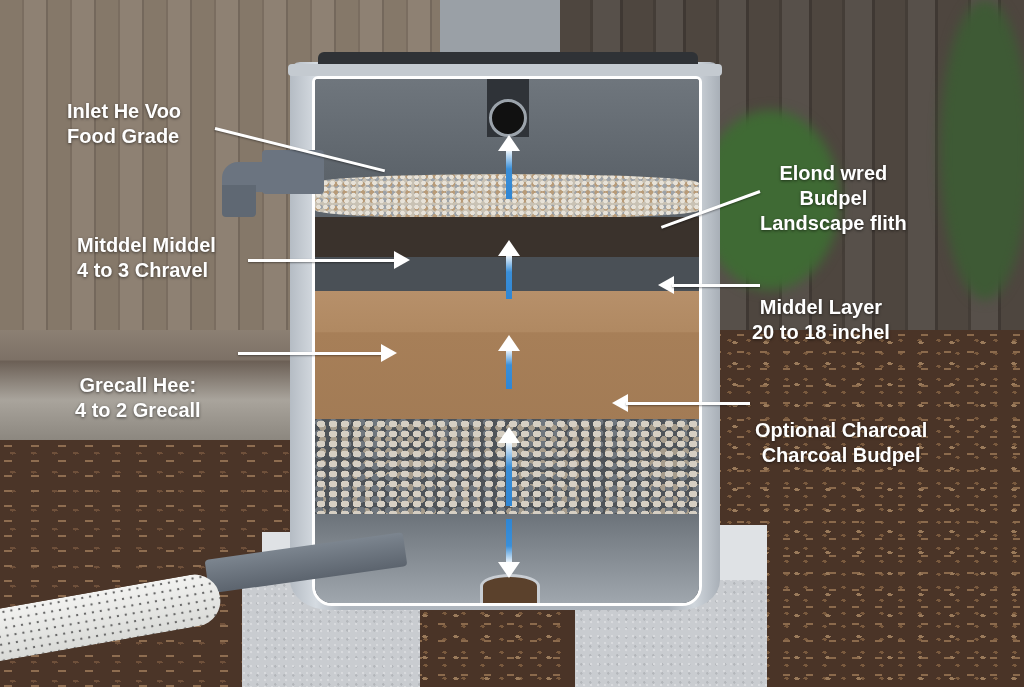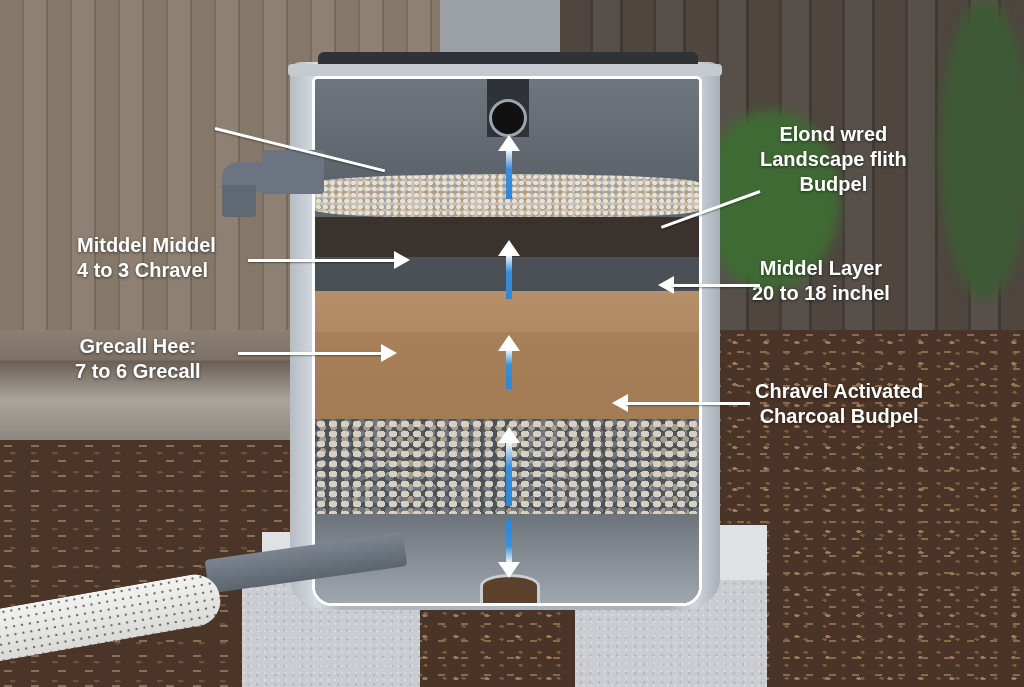--- a/index.html
+++ b/index.html
@@ -71,21 +71,21 @@
   .tap-body{position:absolute;left:262px;top:150px;width:62px;height:44px;background:#6b7480;border-radius:4px;}
   .tap-elbow{position:absolute;left:222px;top:162px;width:48px;height:30px;background:#6b7480;border-radius:16px 0 0 0;}
   .tap-drop{position:absolute;left:222px;top:185px;width:34px;height:32px;background:#5f6873;border-radius:0 0 4px 4px;}
   .out-pipe{position:absolute;left:205px;top:532px;width:200px;height:34px;background:linear-gradient(180deg,#7c858f,#5c646e);
     transform:rotate(-8deg);transform-origin:right center;border-radius:4px;}
   .hose{position:absolute;left:-30px;top:570px;width:250px;height:52px;
     background:radial-gradient(circle,#6a6a6a 1.2px,transparent 1.6px) 150px 0/8px 8px,linear-gradient(180deg,#f3f3f1,#d9dad7);
     transform:rotate(-10deg);transform-origin:right center;border-radius:26px;}
   
   .label{position:absolute;color:#fff;font-weight:bold;font-size:20px;line-height:25px;text-shadow:0 1px 3px rgba(0,0,0,.55);white-space:nowrap;}
-  .label.center{text-align:center;}
+  .label.center{text-align:center;margin-top:39px;}
   .line{position:absolute;height:3px;background:#fff;box-shadow:0 1px 2px rgba(0,0,0,.4);}
   .ah-r{position:absolute;width:0;height:0;border-top:9px solid transparent;border-bottom:9px solid transparent;border-left:16px solid #fff;}
   .ah-l{position:absolute;width:0;height:0;border-top:9px solid transparent;border-bottom:9px solid transparent;border-right:16px solid #fff;}
 </style>
 </head>
 <body>
 
 <div class="scene">
   <div class="fence"></div>
   <div class="fence-right"></div>
@@ -121,49 +121,53 @@
     <div class="flow" style="top:362px;height:65px;"></div>
     <div class="flow-down" style="top:440px;height:45px;"></div>
   </div>
 
   <div class="tap-body"></div>
   <div class="tap-elbow"></div>
   <div class="tap-drop"></div>
   <div class="out-pipe"></div>
   <div class="hose"></div>
 
+  <div class="label" style="left:67px;top:99px;">
+    <div>Inlet He Voo</div>
+    <div>Food Grade</div>
+  </div>
   <div class="line" style="left:215px;top:127px;width:175px;transform:rotate(14deg);transform-origin:left center;"></div>
 
   <div class="label" style="left:77px;top:233px;">
     <div>Mitddel Middel</div>
     <div>4 to 3 Chravel</div>
   </div>
   <div class="line" style="left:248px;top:259px;width:148px;"></div>
   <div class="ah-r" style="left:394px;top:251px;"></div>
 
   <div class="label center" style="left:75px;top:334px;">
     <div>Grecall Hee:</div>
-    <div>7 to  6 Grecall</div>
+    <div>4 to  2 Grecall</div>
   </div>
   <div class="line" style="left:238px;top:352px;width:145px;"></div>
   <div class="ah-r" style="left:381px;top:344px;"></div>
 
   <div class="label center" style="left:760px;top:122px;">
     <div>Elond wred</div>
+    <div>Budpel</div>
     <div>Landscape flith</div>
-    <div>Budpel</div>
   </div>
   <div class="line" style="left:655px;top:190px;width:105px;transform:rotate(-20deg);transform-origin:right center;"></div>
 
   <div class="label center" style="left:752px;top:256px;">
     <div>Middel Layer</div>
     <div>20 to 18 inchel</div>
   </div>
   <div class="ah-l" style="left:658px;top:276px;"></div>
   <div class="line" style="left:672px;top:284px;width:88px;"></div>
 
   <div class="label center" style="left:755px;top:379px;">
-    <div>Chravel Activated</div>
+    <div>Optional Charcoal</div>
     <div>Charcoal Budpel</div>
   </div>
   <div class="ah-l" style="left:612px;top:394px;"></div>
   <div class="line" style="left:626px;top:402px;width:124px;"></div>
 </div>
 
 </body></html>

